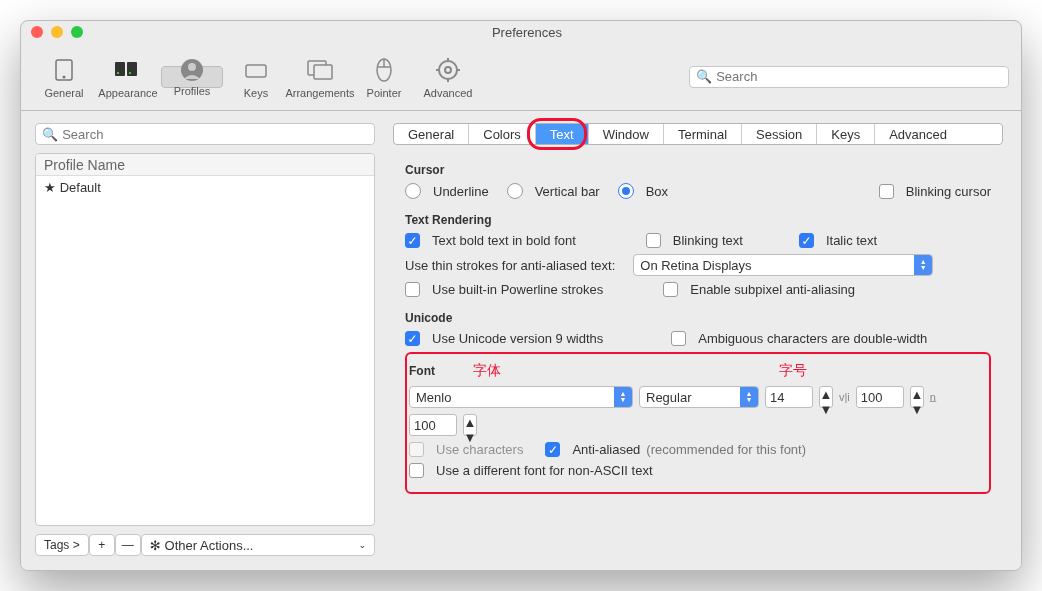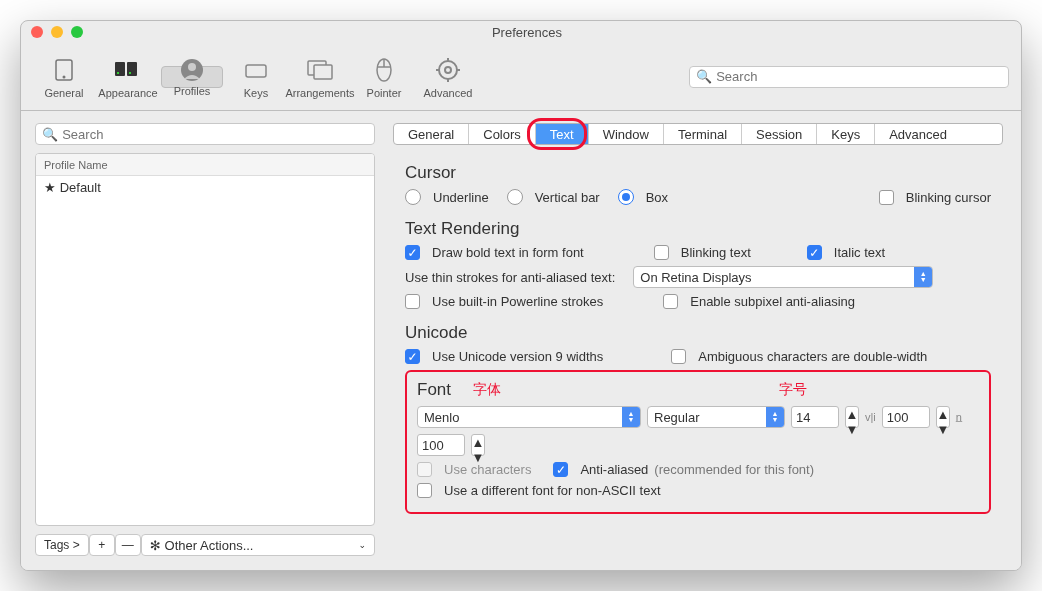--- a/index.html
+++ b/index.html
@@ -17,50 +17,50 @@
 .tbtn .lb{font-size:11px;color:#555}
 .tbsearch{margin-left:auto;width:320px;height:22px;background:#fff;border:1px solid #c8c8c8;border-radius:4px;display:flex;align-items:center;padding:0 6px}
 .tbsearch span{color:#999;margin-right:4px}
 .tbsearch input{border:0;outline:0;flex:1;font-size:13px}
 .body{flex:1;display:flex;background:#ececec;padding:12px 14px 14px 14px;gap:14px}
 .left{width:340px;display:flex;flex-direction:column}
 .lsearch{height:22px;background:#fff;border:1px solid #c8c8c8;border-radius:4px;display:flex;align-items:center;padding:0 6px;margin-bottom:8px}
 .lsearch span{color:#999;margin-right:4px}
 .lsearch input{border:0;outline:0;flex:1}
 .list{flex:1;background:#fff;border:1px solid #c8c8c8;border-radius:4px;overflow:hidden;display:flex;flex-direction:column}
-.lh{height:22px;background:#f5f5f5;border-bottom:1px solid #ddd;padding:0 8px;display:flex;align-items:center;font-size:11px;color:#666}
+.lh{height:22px;background:#f5f5f5;border-bottom:1px solid #ddd;padding:0 8px;display:flex;align-items:center;font-size:14px;color:#666}
 .litem{height:22px;display:flex;align-items:center;padding:0 8px;font-size:13px}
 .star{margin-right:4px}
 .lfoot{margin-top:8px;display:flex;align-items:center}
 .sbtn{height:22px;background:#fff;border:1px solid #c8c8c8;border-radius:4px;padding:0 8px;display:flex;align-items:center;font-size:12px}
 .sbtn.sq{width:26px;justify-content:center;padding:0}
 .right{flex:1;display:flex;flex-direction:column}
 .tabs{display:flex;height:22px;background:#fff;border:1px solid #b5b5b5;border-radius:4px;overflow:hidden;margin:0 4px}
 .tab{flex:0 0 auto;padding:0 14px;display:flex;align-items:center;border-right:1px solid #ccc;font-size:13px;position:relative}
 .tab:last-child{border-right:0}
 .tab.active{background:#4a98f7;color:#fff}
 .ring{position:absolute;border:3px solid #e13;border-radius:14px;pointer-events:none}
 .panel{flex:1;padding:12px 16px 8px 16px;overflow:auto}
-.sect{font-weight:400;font-size:17px;margin:6px 0}
+.sect{font-weight:700;font-size:12px;margin:6px 0}
 .row{display:flex;align-items:center;gap:18px;margin:6px 0;flex-wrap:wrap}
 .radio,.check{display:flex;align-items:center;gap:12px}
 .radio .rc{width:16px;height:16px;border:1px solid #9a9a9a;border-radius:50%;background:#fff;display:flex;align-items:center;justify-content:center}
 .radio.on .rc{border-color:#2f7bf5}
 .radio.on .rc::after{content:"";width:8px;height:8px;background:#2f7bf5;border-radius:50%}
 .check .cb{width:15px;height:15px;border:1px solid #9a9a9a;border-radius:3px;background:#fff;display:flex;align-items:center;justify-content:center;font-size:12px;color:#fff}
 .check.on .cb{background:#2f7bf5;border-color:#2f7bf5}
 .check.on .cb::after{content:"✓"}
 .check.dis{opacity:.5}
 .sel{height:22px;background:#fff;border:1px solid #bdbdbd;border-radius:4px;display:flex;align-items:center;padding:0 6px;position:relative}
 .sel .ar{position:absolute;right:0;top:0;bottom:0;width:18px;background:#4a8df5;border-radius:0 3px 3px 0;display:flex;flex-direction:column;align-items:center;justify-content:center;color:#fff;font-size:7px;line-height:6px}
 .sel .txt{font-size:13px}
 .num{height:22px;width:48px;background:#fff;border:1px solid #bdbdbd;border-radius:3px;display:flex;align-items:center;padding:0 4px;font-size:13px}
 .step{width:14px;height:22px;background:#fff;border:1px solid #bdbdbd;border-radius:3px;display:flex;flex-direction:column;font-size:7px;color:#666}
 .step div{flex:1;display:flex;align-items:center;justify-content:center}
-.fontbox{border:2px solid #e13;border-radius:6px;padding:8px 10px;margin-top:6px}
+.fontbox{border:2px solid #e13;border-radius:6px;padding:8px 2px;margin-top:6px}
 .annot{color:#e13;font-size:14px;font-weight:400}
 .small{font-size:11px;color:#888}
 svg{display:block}
 </style>
 </head>
 <body>
 
 <div class="window">
  <div class="titlebar">
   <div class="tl">
@@ -209,21 +209,21 @@
      <div style="margin-left:auto" class="check">
               <div class="cb"></div>
               <span>Blinking cursor</span>
             </div>
     </div>
 
     <div class="sect" style="margin-top:14px">Text Rendering</div>
     <div class="row">
      <div class="check on">
               <div class="cb"></div>
-              <span>Draw bold text in form font</span>
+              <span>Text bold text in bold font</span>
             </div>
      <div class="check" style="margin-left:52px">
               <div class="cb"></div>
               <span>Blinking text</span>
             </div>
      <div class="check on" style="margin-left:38px">
               <div class="cb"></div>
               <span>Italic text</span>
             </div>
     </div>
@@ -253,29 +253,29 @@
             </div>
      <div class="check" style="margin-left:50px">
               <div class="cb"></div>
               <span>Ambiguous characters are double-width</span>
             </div>
     </div>
 
     <div class="fontbox">
      <div class="row" style="margin:0 0 4px 0">
       <span class="sect" style="margin:0">Font</span>
-      <span class="annot" style="margin-left:4px">字体</span>
+      <span class="annot" style="margin-left:20px">字体</span>
       <span class="annot" style="margin-left:260px">字号</span>
      </div>
      <div class="row" style="gap:6px">
       <div class="sel" style="width:224px">
                 <span class="txt">Menlo</span>
                 <div class="ar">▲<br>▼</div>
               </div>
-      <div class="sel" style="width:138px">
+      <div class="sel" style="width:120px">
                 <span class="txt">Regular</span>
                 <div class="ar">▲<br>▼</div>
               </div>
       <div class="num">14</div>
       <div class="step">
                 <div>▲</div>
                 <div>▼</div>
               </div>
       <span class="small">v|i</span>
       <div class="num">100</div>

